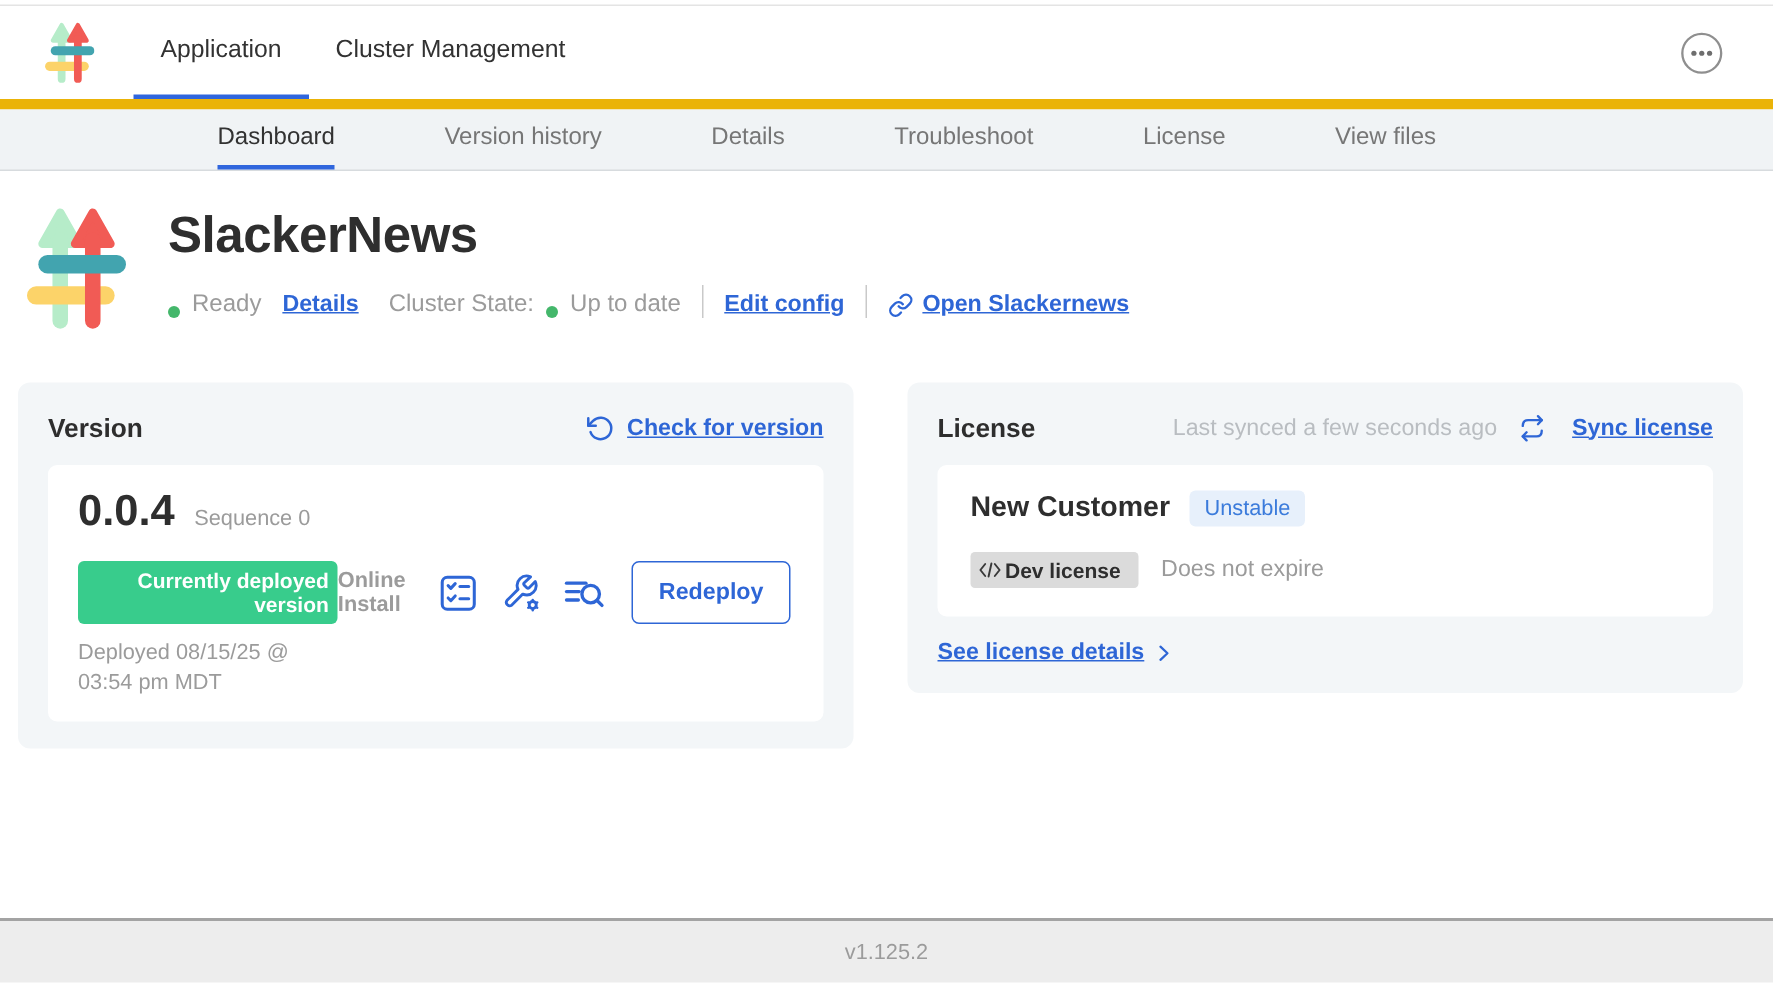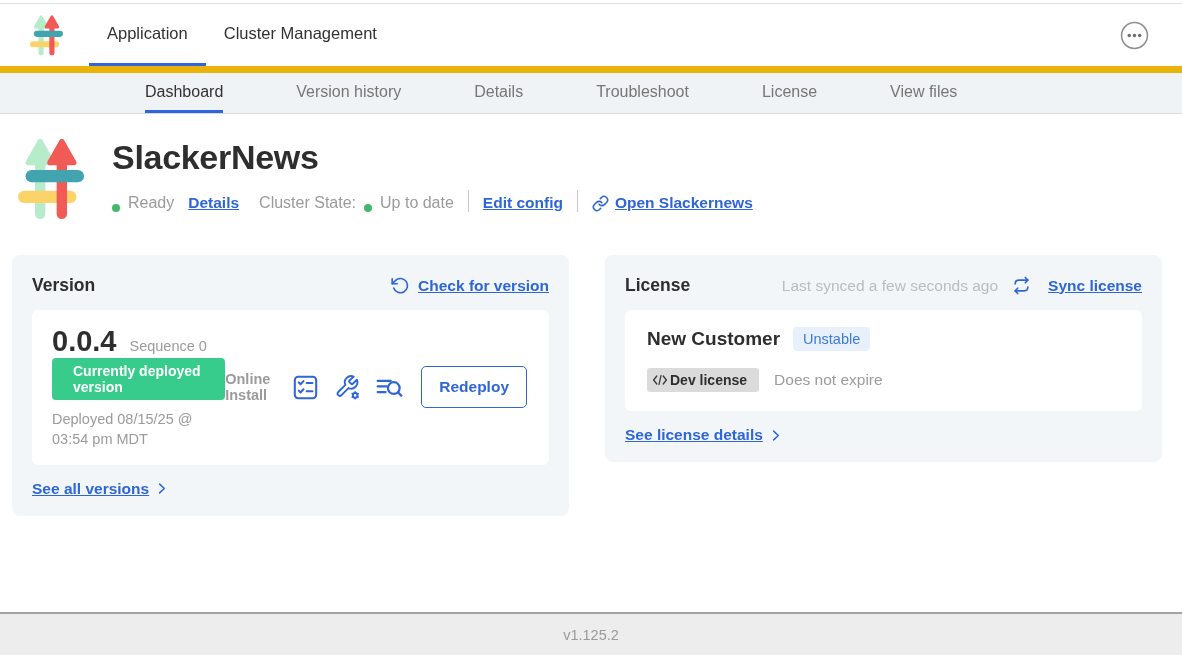--- a/index.html
+++ b/index.html
@@ -47,22 +47,22 @@
   .last-synced { margin-left:auto; color:#b9bdc1; font-size:15.5px; }
   .sync-wrap { display:flex; align-items:center; gap:17px; margin-left:14px; }
 
   .inner-card { background:#fff; border-radius:6px; margin-top:14px;
     padding:15px 20px; }
   .version-inner { display:flex; align-items:center; justify-content:space-between; }
   .version-left { max-width:235px; }
   .version-number-row { display:flex; align-items:baseline; gap:13px; }
   .version-number { font-size:29px; font-weight:bold; color:#2e2e2e; }
   .sequence { font-size:14.5px; color:#9b9b9b; }
-  .deployed-badge { display:inline-block; margin-top:0; background:#38cc8c;
-    color:#fff; font-size:14px; font-weight:bold; padding:5px 21px; border-radius:4px; }
+  .deployed-badge { display:inline-block; margin-top:16px; background:#38cc8c;
+    color:#fff; font-size:14px; font-weight:bold; padding:5px 6px; border-radius:4px;text-align:right; }
   .deployed-at { margin-top:9px; font-size:14.5px; color:#9b9b9b; line-height:1.4; }
   .version-right { display:flex; align-items:center; gap:15px; padding-right:2px; }
   .install-type { font-size:14.5px; font-weight:bold; color:#9b9b9b;
     line-height:1.15; width:52px; }
   .icon-btn { cursor:pointer; line-height:0; }
   .icon-btn svg { width:27px; height:27px; }
   .redeploy-btn { background:#fff; border:1.5px solid #2e66d6; color:#2e66d6;
     font-weight:bold; font-size:15.5px; font-family:"Liberation Sans",sans-serif;
     padding:11px 17px; border-radius:5px; cursor:pointer; margin-left:3px; }
   .card-footer-link { margin-top:15px; display:flex; align-items:center; gap:5px; }
@@ -212,26 +212,20 @@
             <line x1="1.5" y1="11" x2="9" y2="11"></line>
             <line x1="1.5" y1="16" x2="8.5" y2="16"></line>
             <circle cx="15.8" cy="12.5" r="5.2"></circle>
             <line x1="19.6" y1="16.3" x2="22.5" y2="19.2"></line>
           </svg>
         </span>
         <button class="redeploy-btn">Redeploy</button>
       </div>
     </div>
 
-    <div class="card-footer-link">
-      <span class="lnk">See all versions</span>
-      <svg class="blue-stroke" width="15" height="15" viewBox="0 0 24 24" stroke-width="2.4">
-        <polyline points="9 5 16.5 12 9 19"></polyline>
-      </svg>
-    </div>
   </div>
 
   <div class="card">
     <div class="card-header">
       <span class="card-title">License</span>
       <span class="last-synced">Last synced a few seconds ago</span>
       <span class="sync-wrap">
         <svg class="blue-stroke" width="19" height="19" viewBox="0 0 24 24" stroke-width="2">
           <path d="M4 10 C4 6.8 5.8 5.2 8.5 5.2 H20"></path>
           <polyline points="16.8 1.8 20 5.2 16.8 8.6"></polyline>

